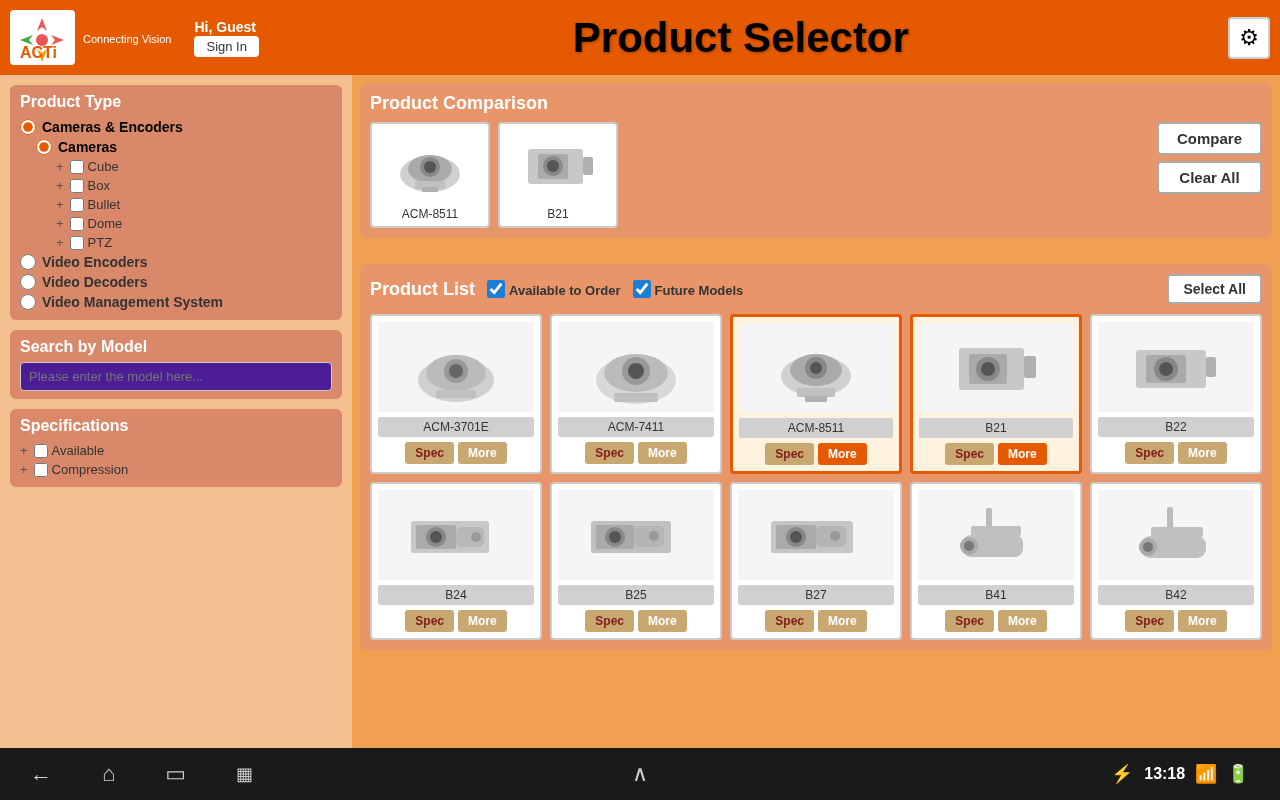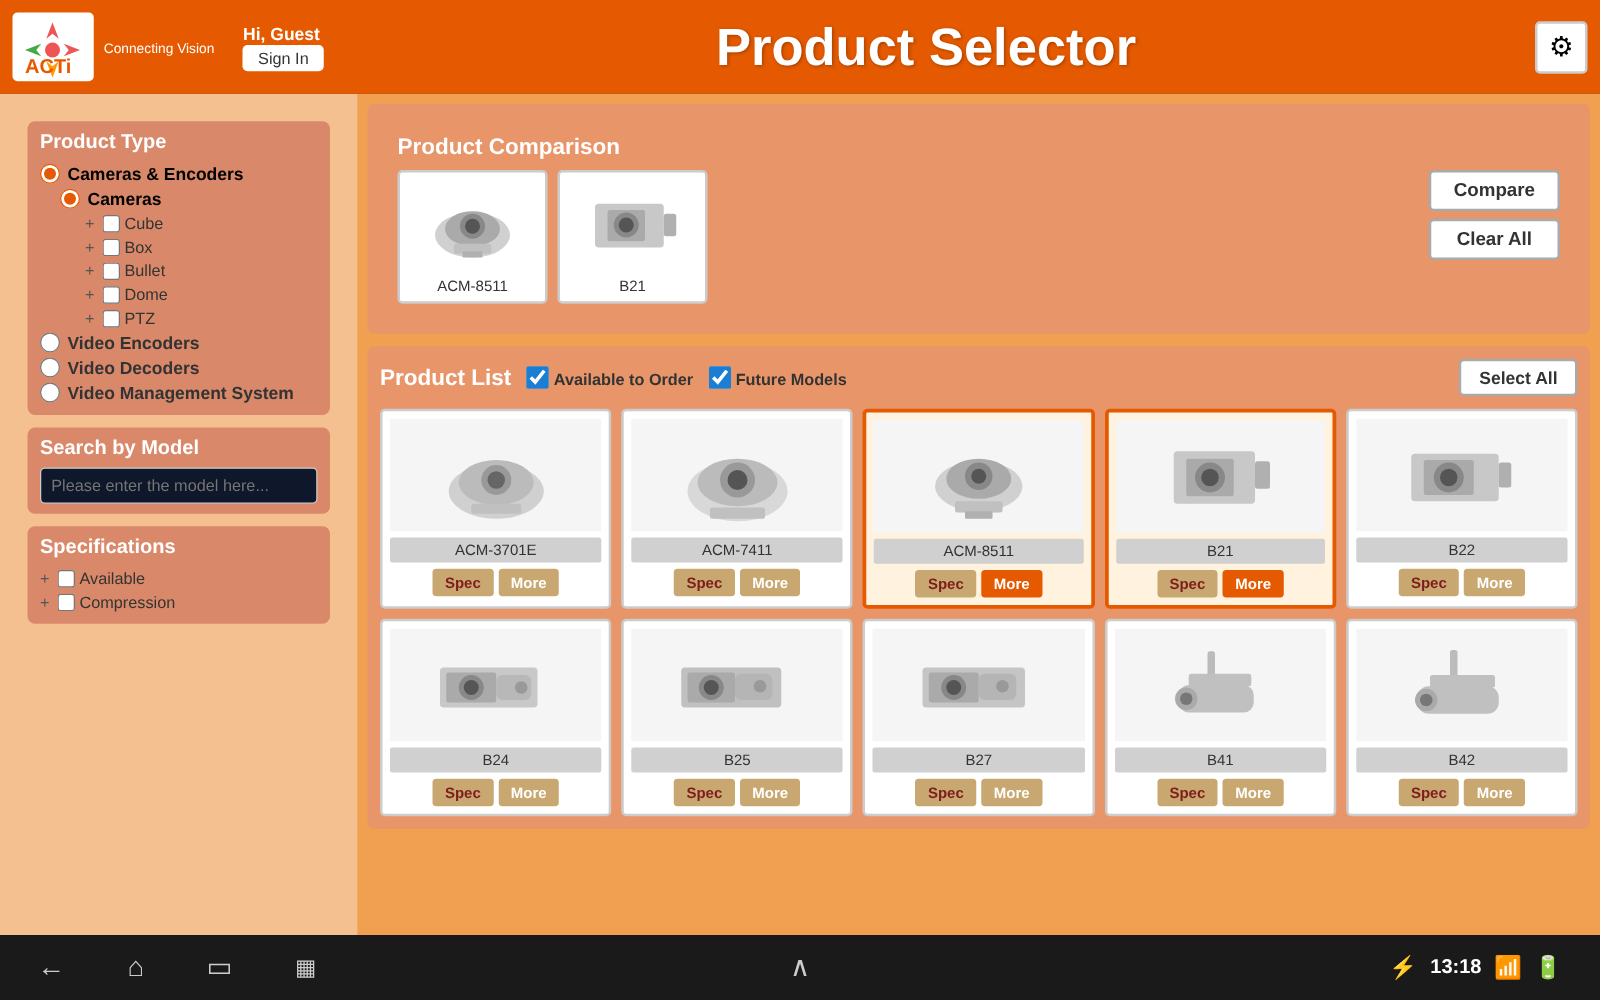--- a/index.html
+++ b/index.html
@@ -56,21 +56,21 @@
       padding: 3px 12px;
       border-radius: 4px;
       font-size: 13px;
       cursor: pointer;
       margin-top: 1px;
     }
     .page-title {
       position: absolute;
       left: 50%;
       transform: translateX(-20%);
-      color: #ffffff;
+      color: #000000;
       font-size: 42px;
       font-weight: bold;
       text-shadow: 1px 1px 3px rgba(0,0,0,0.3);
     }
     .settings-btn {
       margin-left: auto;
       width: 42px;
       height: 42px;
       background: #fff;
       border: 2px solid #ccc;
@@ -84,23 +84,23 @@
 
     
     .main-layout {
       display: flex;
       height: 725px;
       background: #f0a050;
     }
 
     
     .sidebar {
-      width: 286px;
+      width: 352px;
       background: #f5c090;
-      padding: 22px;
+      padding: 10px;
       overflow-y: auto;
       flex-shrink: 0;
     }
     .sidebar-section {
       background: #d9896a;
       border-radius: 6px;
       padding: 8px 10px;
       margin-bottom: 10px;
     }
     .sidebar-section-title {
@@ -166,21 +166,21 @@
       font-weight: bold;
       margin-bottom: 6px;
     }
     .search-input {
       width: 100%;
       padding: 6px 8px;
       border: 1px solid #ccc;
       border-radius: 4px;
       font-size: 13px;
       color: #999;
-      background: #0f172a;
+      background: #4c1d95;
     }
     .specs-section {
       background: #d9896a;
       border-radius: 6px;
       padding: 8px 10px;
     }
     .specs-title {
       color: #fff;
       font-size: 16px;
       font-weight: bold;
@@ -192,22 +192,22 @@
       flex: 1;
       padding: 8px;
       overflow-y: auto;
       background: #f0a050;
     }
 
     
     .comparison-panel {
       background: #e8956a;
       border-radius: 6px;
-      padding: 24px;
-      margin-bottom: 10px;
+      padding: 10px;
+      margin-bottom: 26px;
     }
     .comparison-title {
       color: #fff;
       font-size: 18px;
       font-weight: bold;
       margin-bottom: 8px;
     }
     .comparison-inner {
       display: flex;
       align-items: flex-start;

